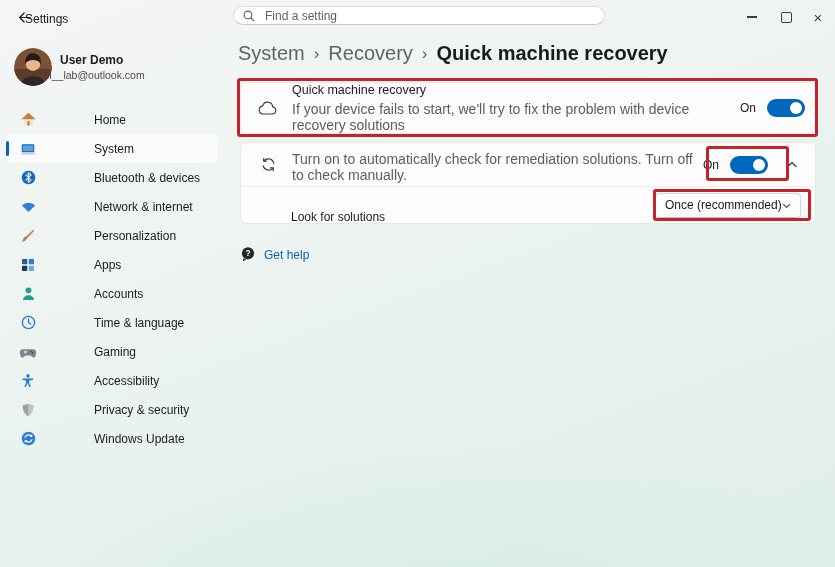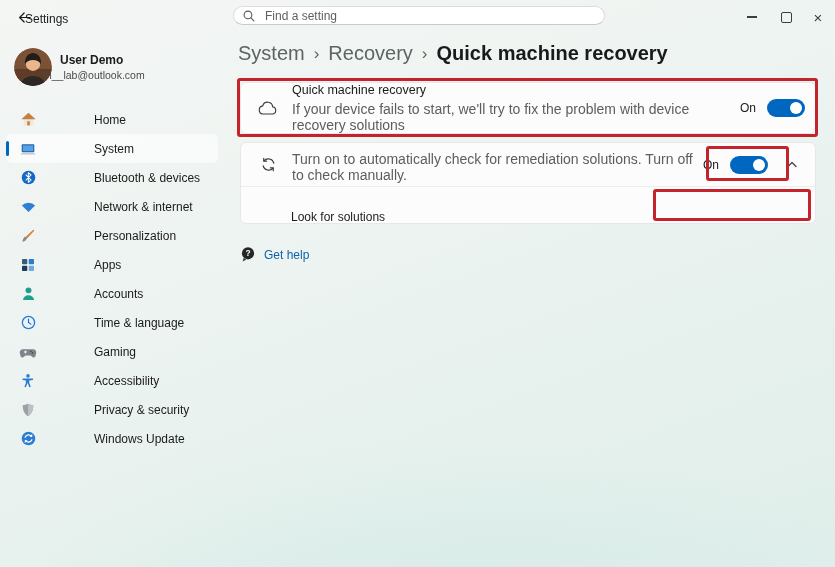--- a/index.html
+++ b/index.html
@@ -303,20 +303,26 @@
           </div>
         <span class="chev-up">
           <svg width="12" height="12" viewBox="0 0 12 12" fill="none" stroke="#444" stroke-width="1.3" stroke-linecap="round" stroke-linejoin="round">
               <path d="m2 7.5 4-4 4 4"></path>
             </svg>
         </span>
       </div>
     </div>
     <div class="row row2">
       <span class="row2-label">Look for solutions</span>
+      <div class="dropdown">
+        <span class="dropdown-value">Once (recommended)</span>
+        <svg width="11" height="11" viewBox="0 0 12 12" fill="none" stroke="#444" stroke-width="1.3" stroke-linecap="round" stroke-linejoin="round">
+            <path d="m2 4.5 4 4 4-4"></path>
+          </svg>
+      </div>
     </div>
   </div>
 
   <div class="abs gethelp">
     <span style="display:flex;">
       <svg width="16" height="17" viewBox="0 0 20 21">
           <circle cx="10" cy="9" r="7.6" fill="#262626"></circle>
           <path d="M4.6 14.8 3.4 19.2l4.4-2.4z" fill="#262626"></path>
           <text x="10" y="12.8" font-size="10.5" font-weight="bold" fill="#fff" text-anchor="middle" font-family="Liberation Sans, sans-serif">?</text>
         </svg>

